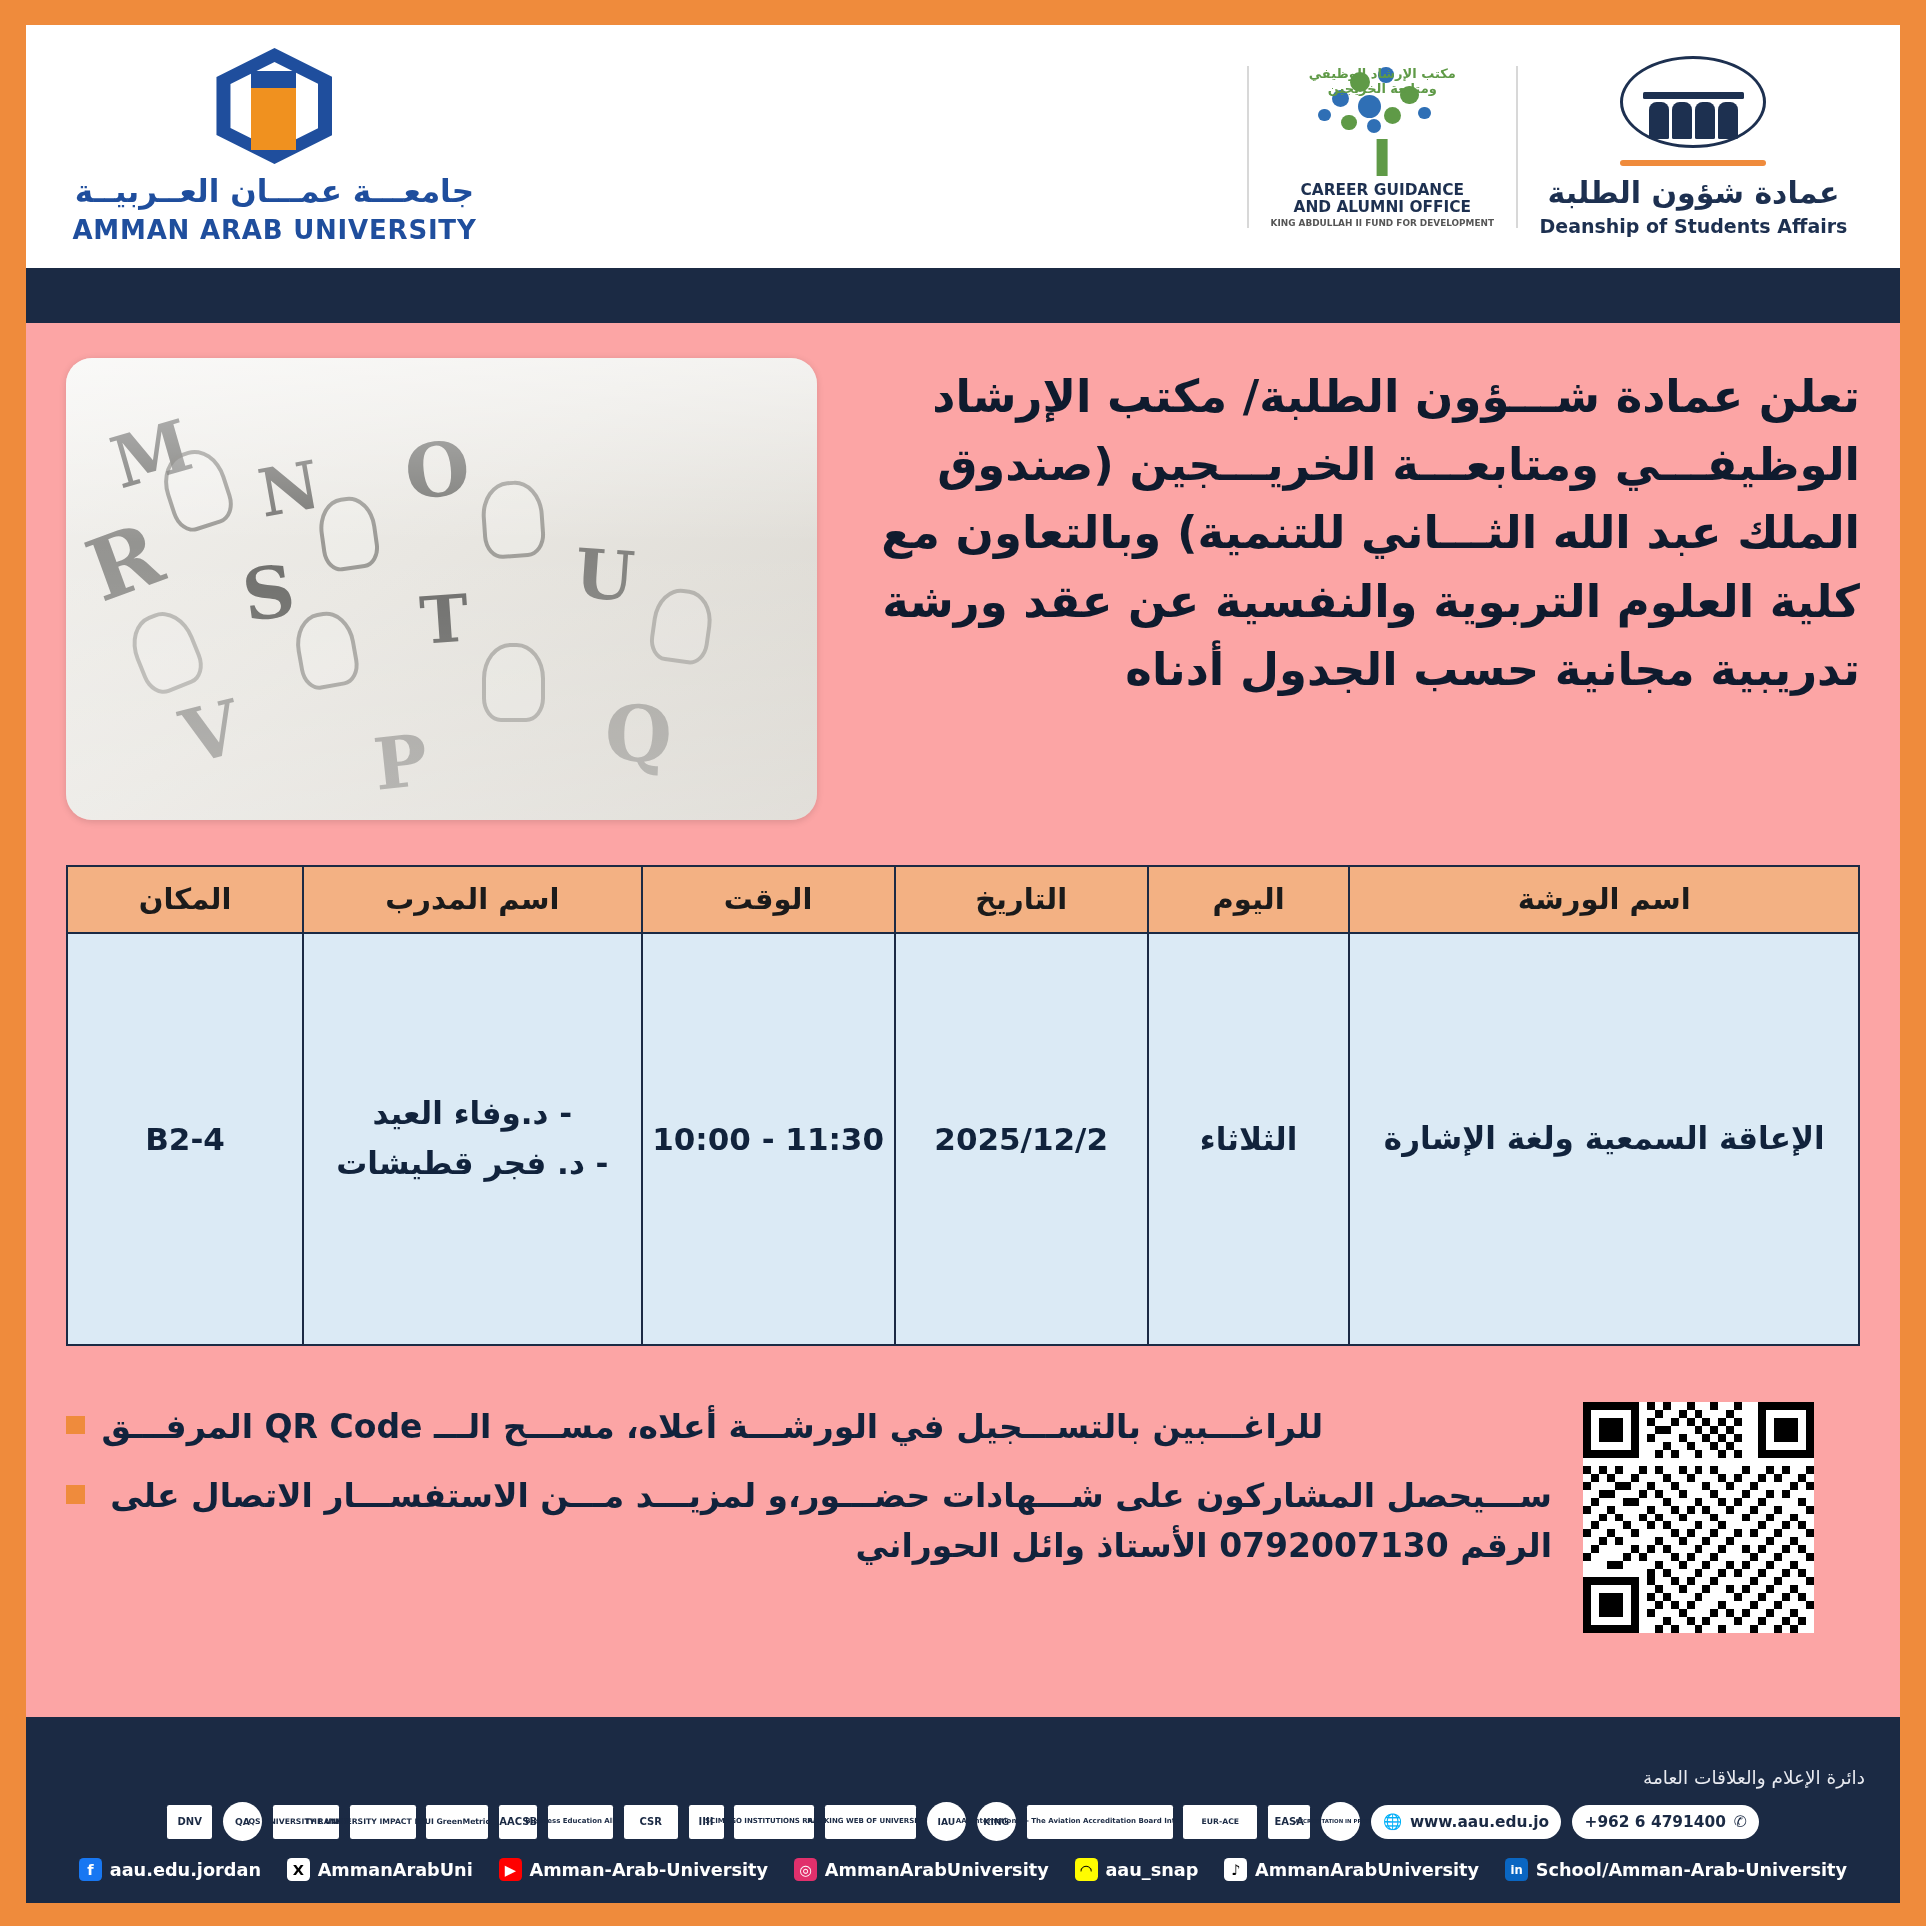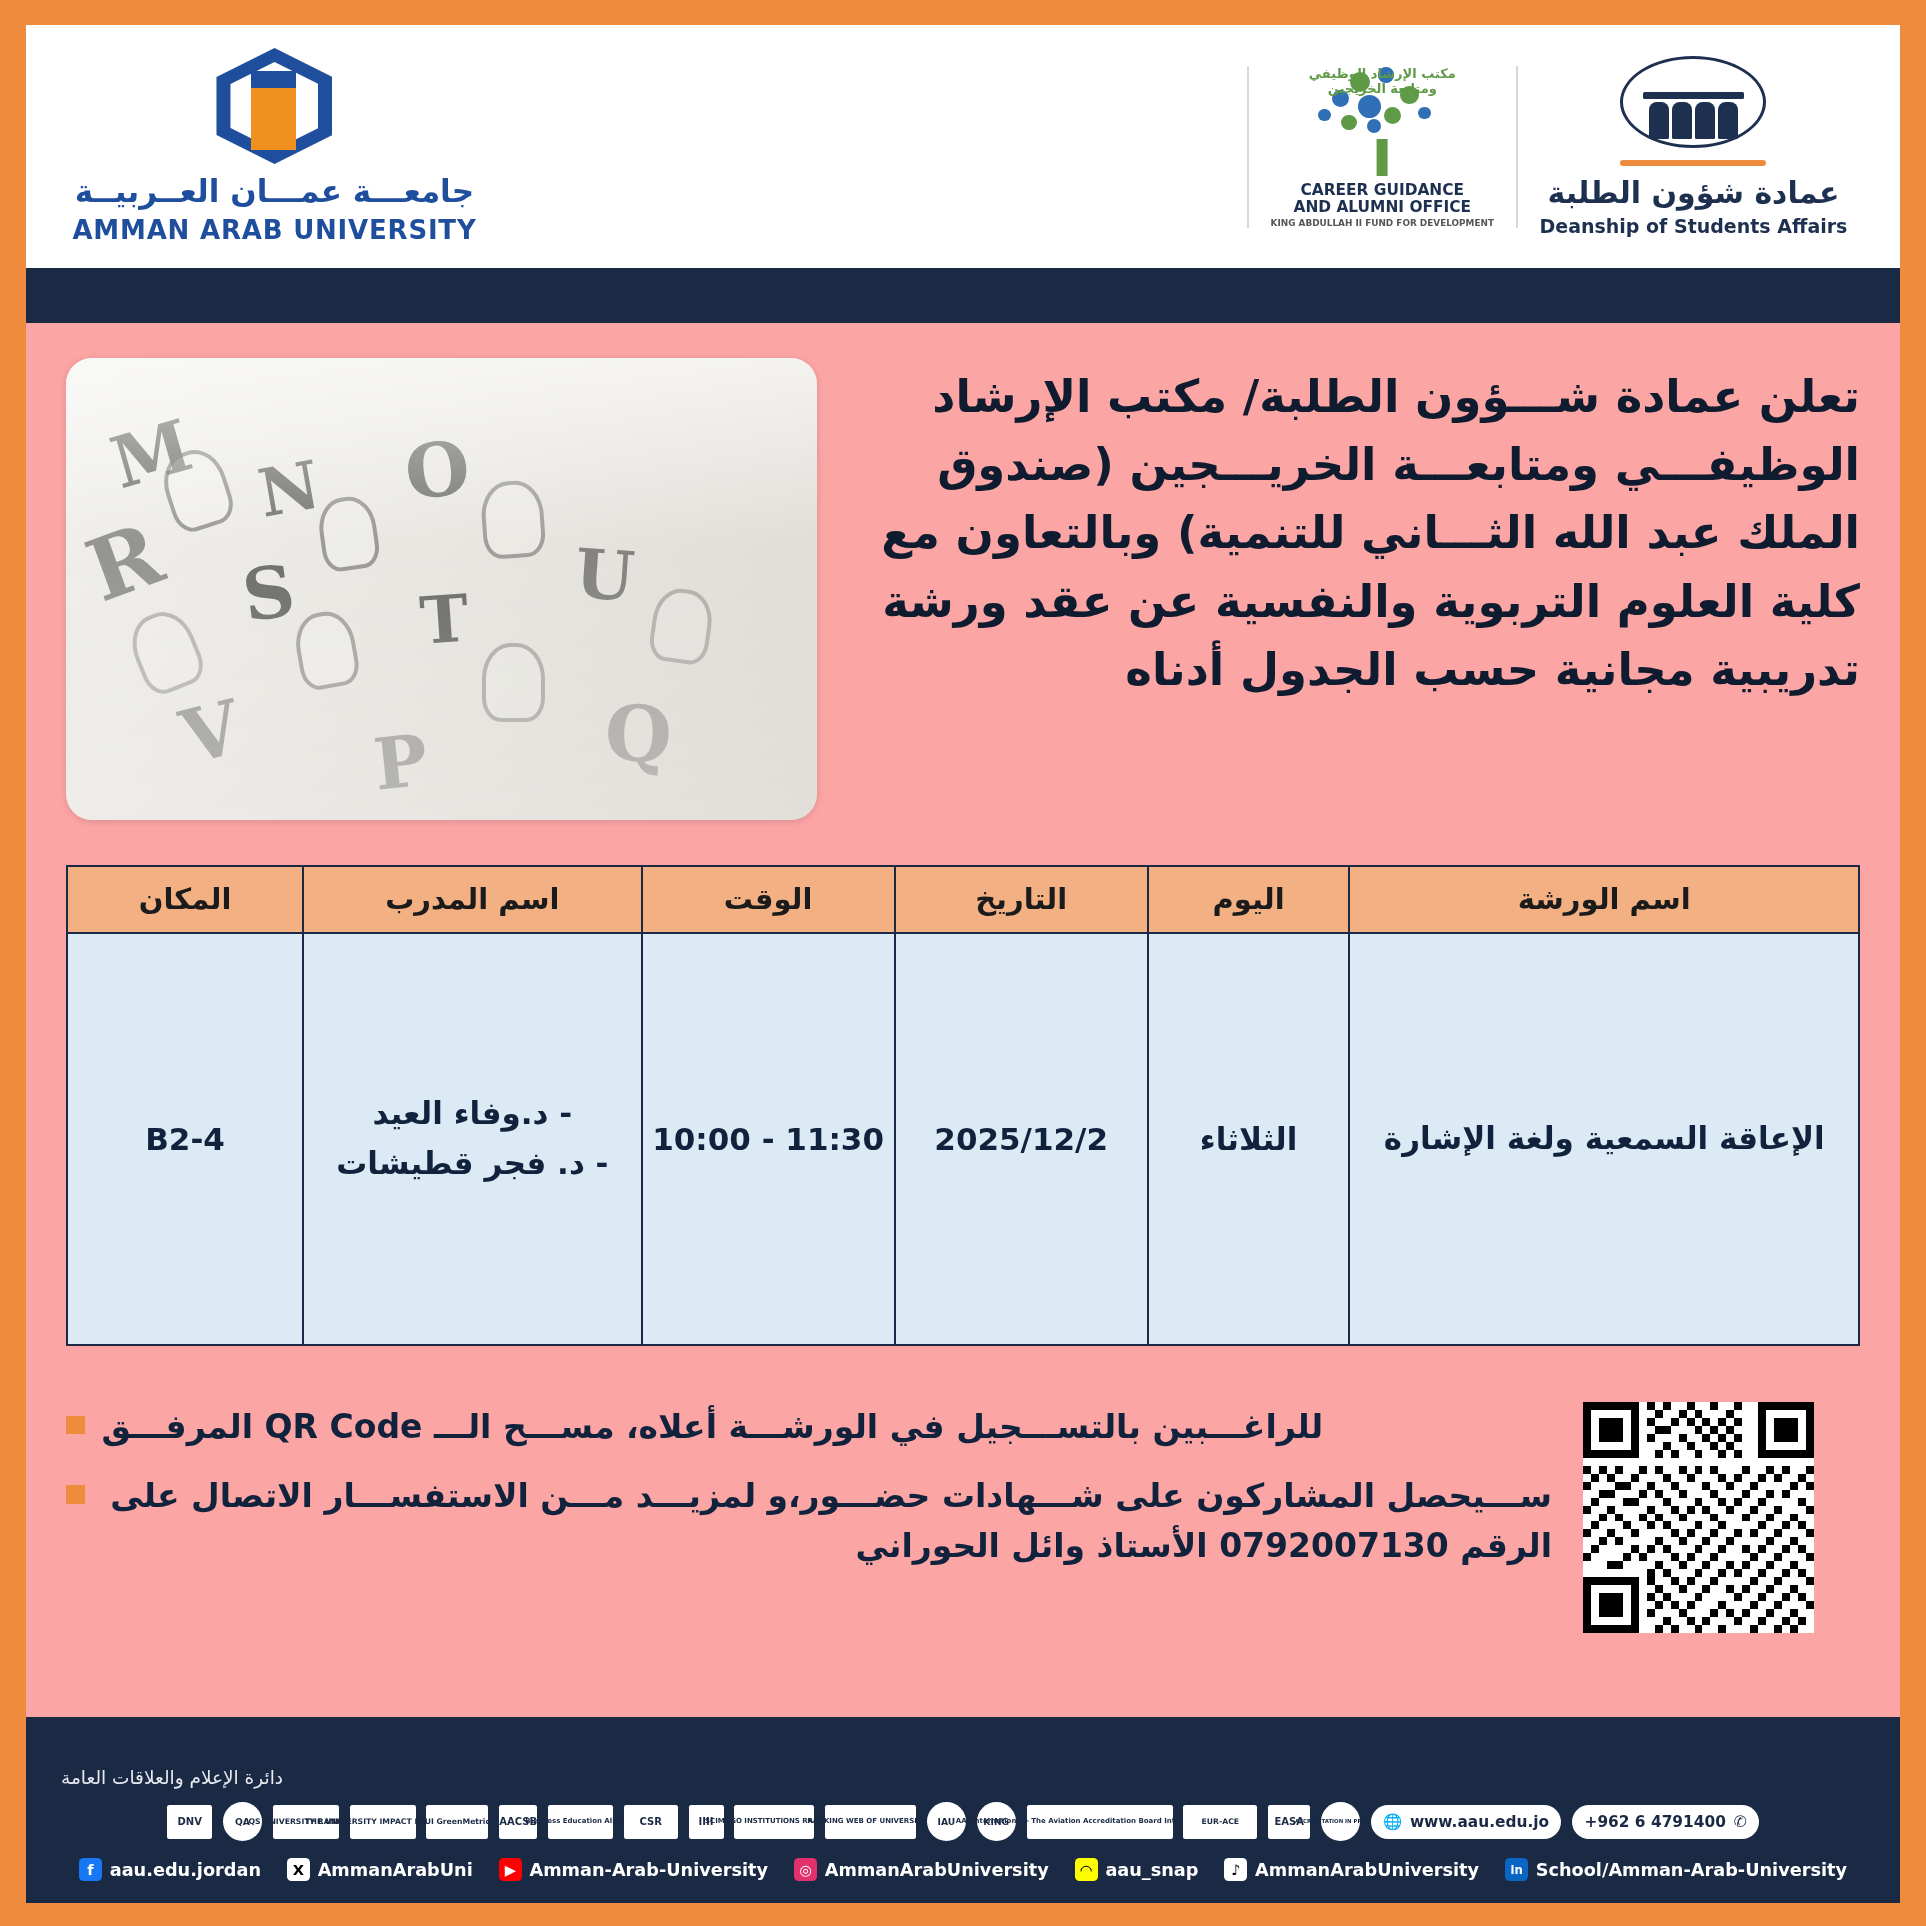--- a/index.html
+++ b/index.html
@@ -394,21 +394,21 @@
 
   
   .footer {
     background: #1b2a44;
     flex: 0 0 auto;
     padding: 18.5px 35px 21.6px 35px;
     box-sizing: border-box;
     color: #ffffff;
   }
   .footer-top {
-    text-align: left;
+    text-align: right;
     font-size: 18.5px;
     color: #e8eaf0;
     margin-bottom: 14px;
     direction: rtl;
     margin-top: 32px;
   }
   .badges {
     display: flex;
     flex-direction: row;
     align-items: center;

